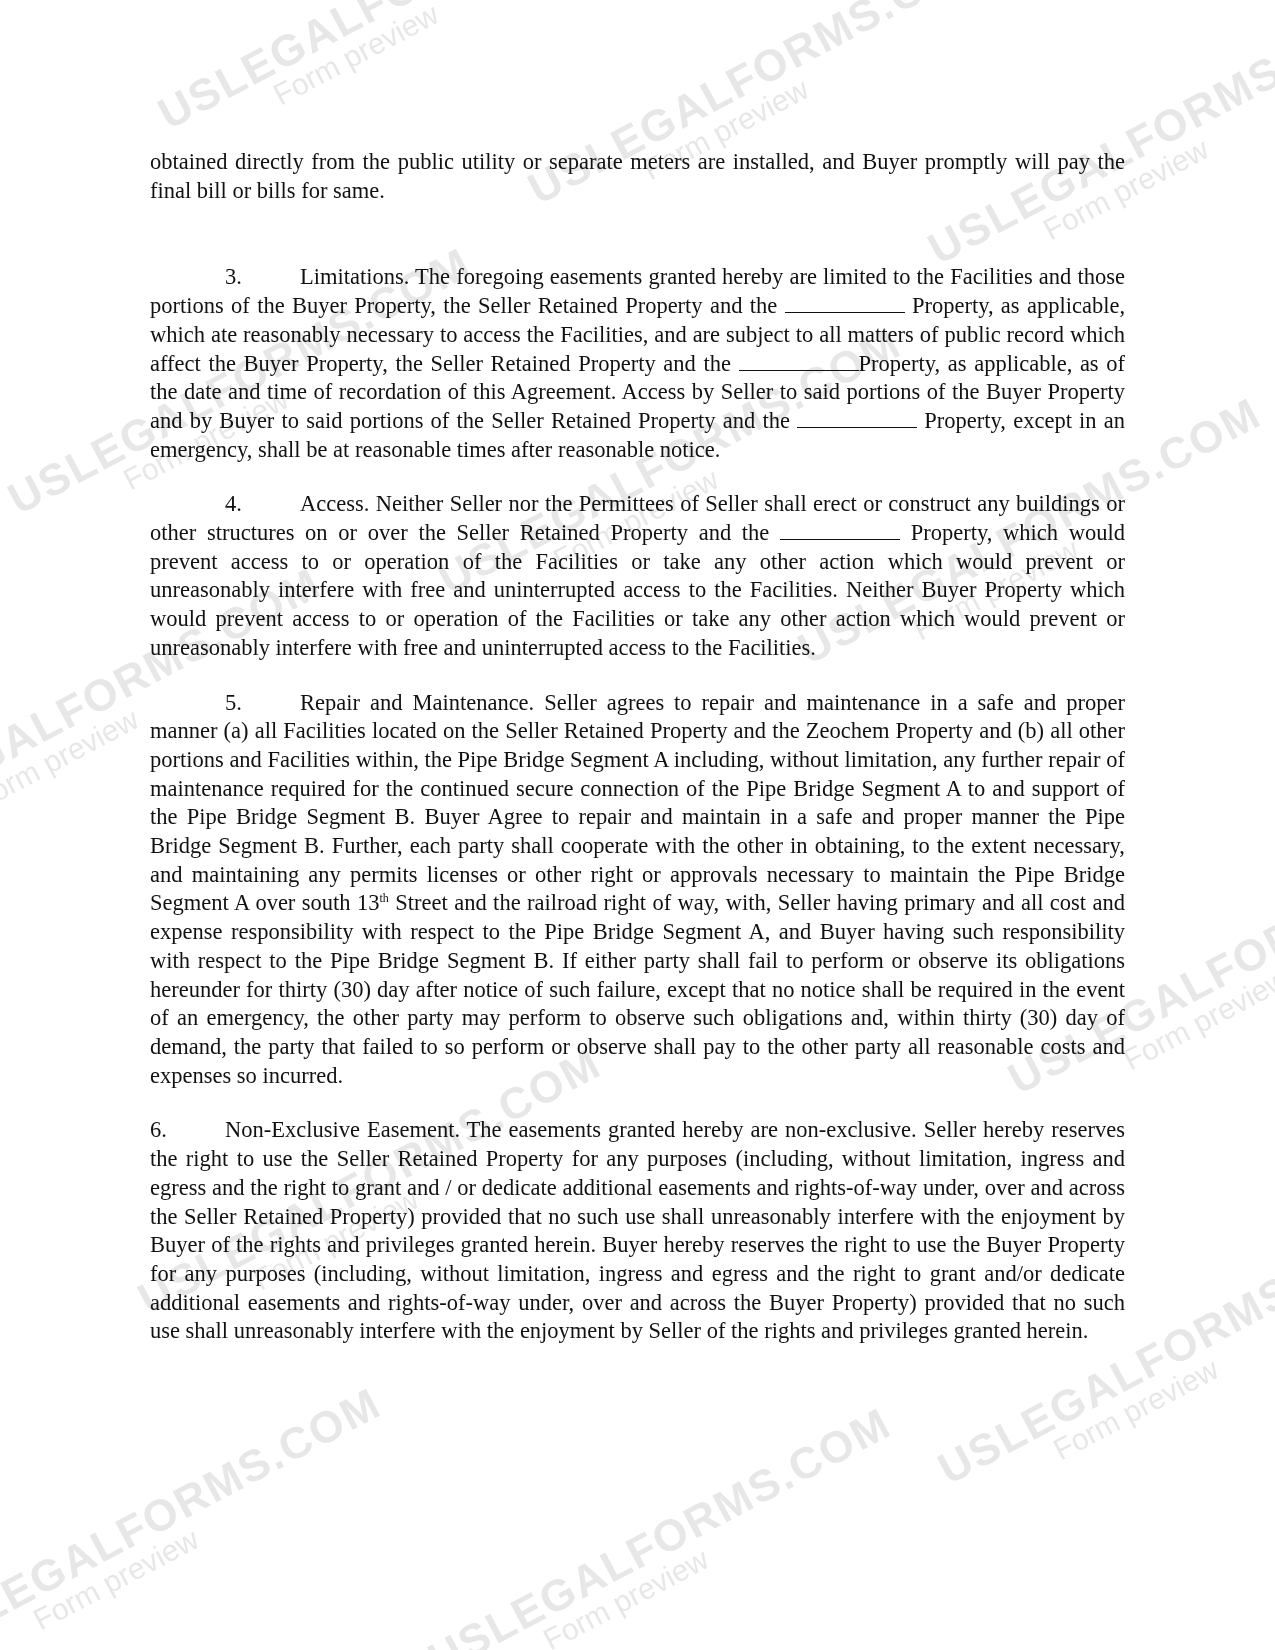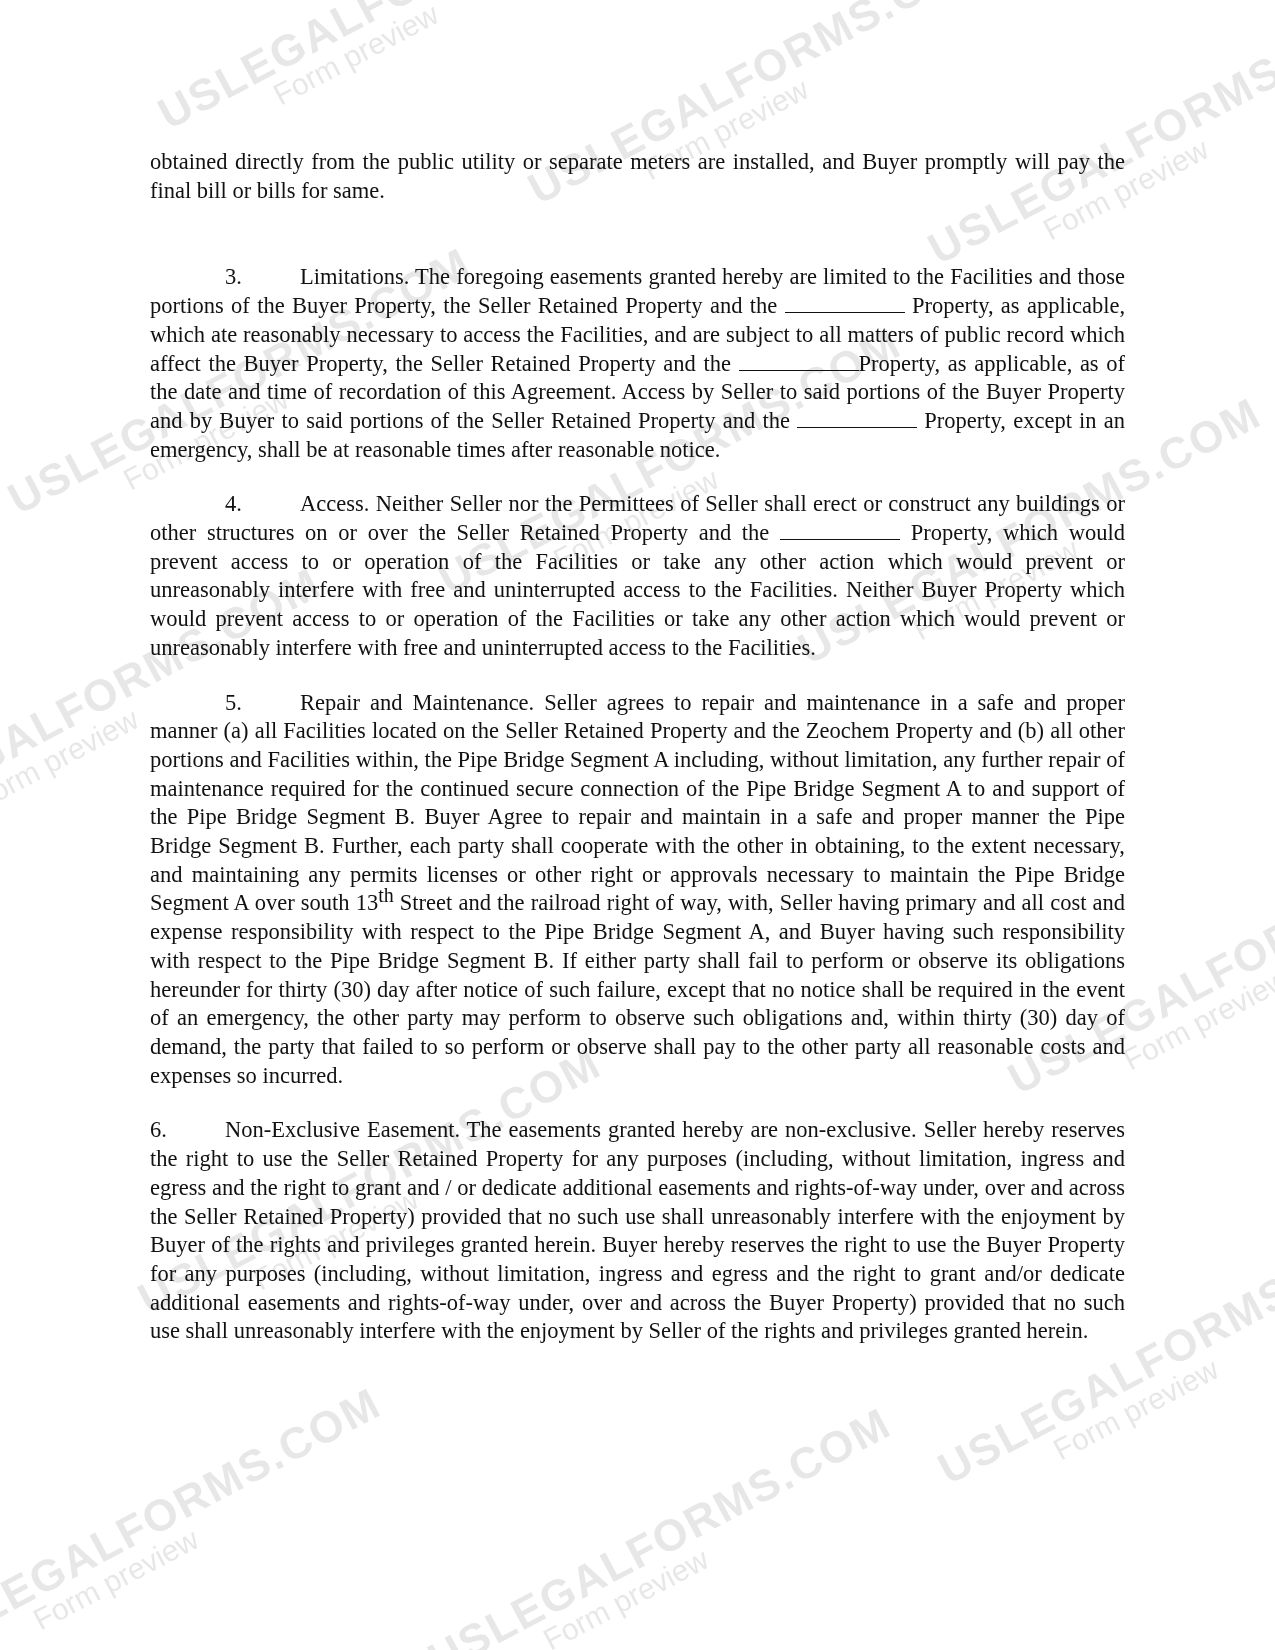--- a/index.html
+++ b/index.html
@@ -7,21 +7,21 @@
   .page { position:absolute; left:0; top:0; width:1275px; height:1650px; background:#fff; }
   .wm { position:absolute; font-family:"Liberation Sans", sans-serif; color:rgba(170,170,170,0.28); white-space:nowrap; transform:rotate(-28deg); transform-origin:left top; pointer-events:none; }
   .wm .big { font-size:44px; font-weight:bold; letter-spacing:2px; display:block; }
   .wm .small { font-size:30px; display:block; margin-left:110px; margin-top:-6px; }
   .content { position:absolute; left:150px; top:148px; width:975px; font-size:22.5px; line-height:28.7px; }
   .para { text-align:justify; margin:0; }
   .indent { text-indent:75px; }
   .num { display:inline-block; width:75px; text-indent:0; }
   .u { }
   .blank { display:inline-block; border-bottom:1px solid #111; height:18px; vertical-align:baseline; }
-  sup { font-size:20px; line-height:0; }
+  sup { font-size:12px; line-height:0; }
 </style>
 </head>
 <body>
 
 <div class="page">
 
   <div class="wm" style="left:150px;top:95px;">
       <span class="big">USLEGALFORMS.COM</span>
       <span class="small">Form preview</span>
     </div>

